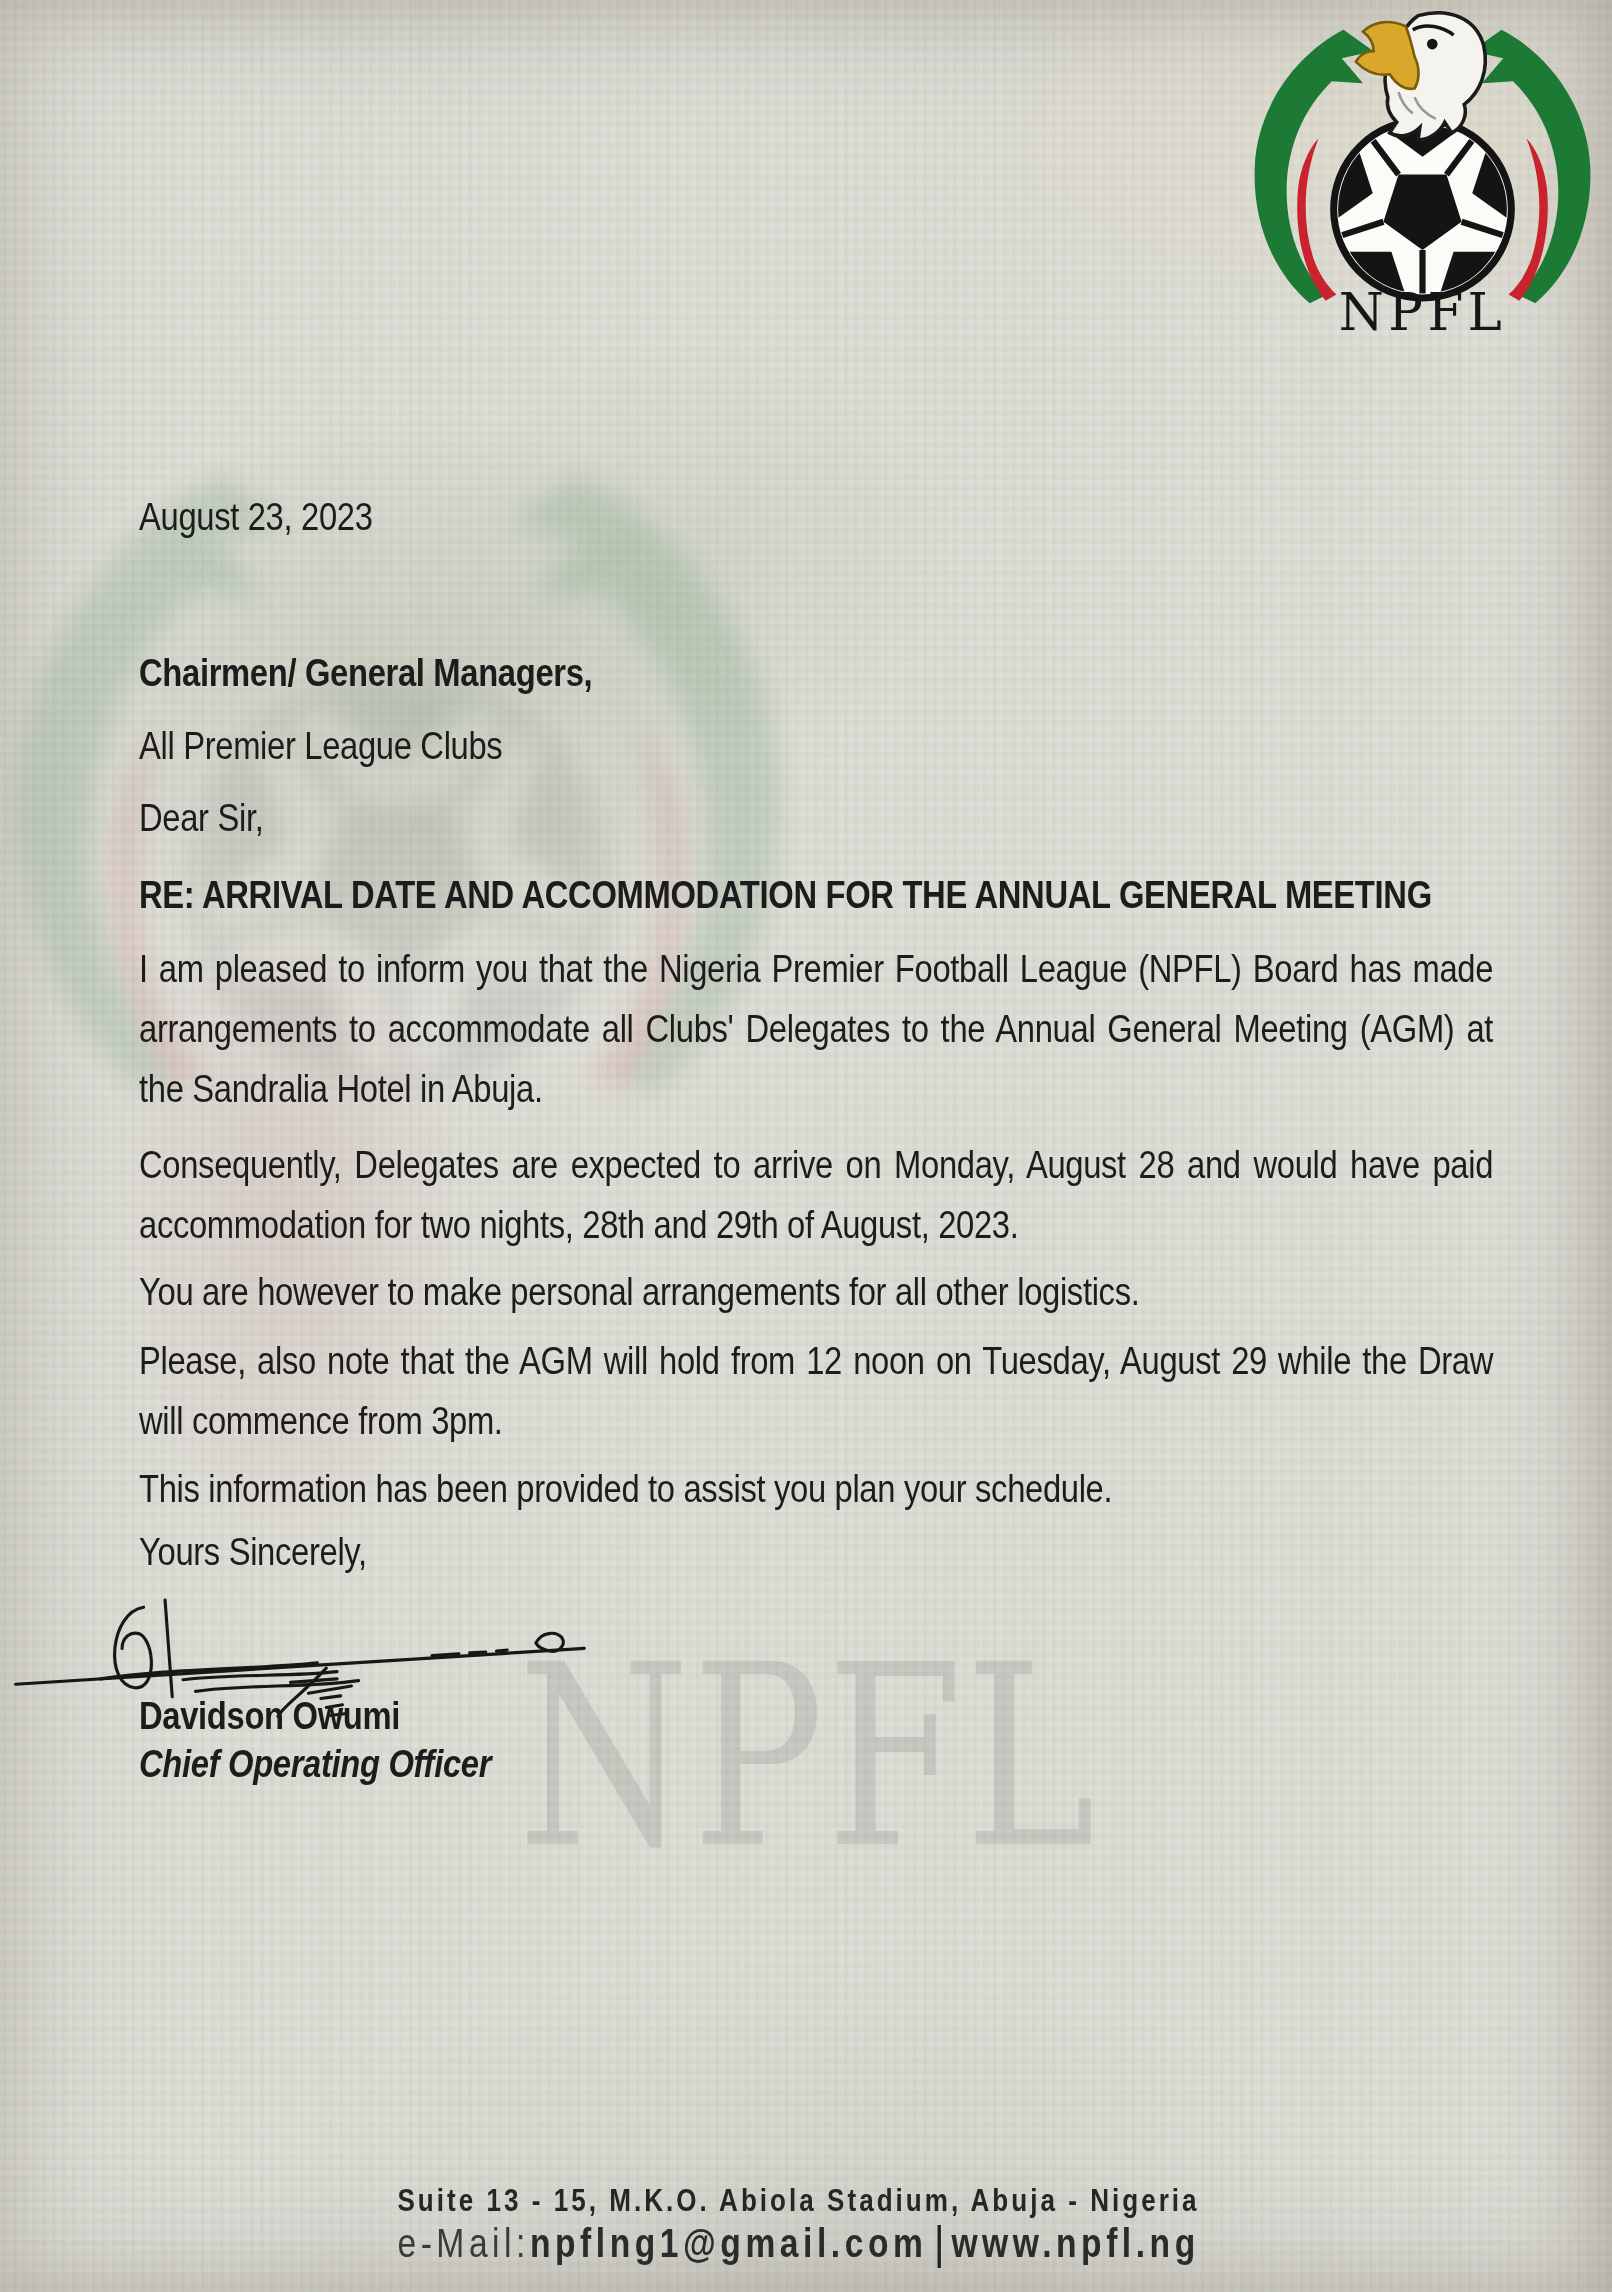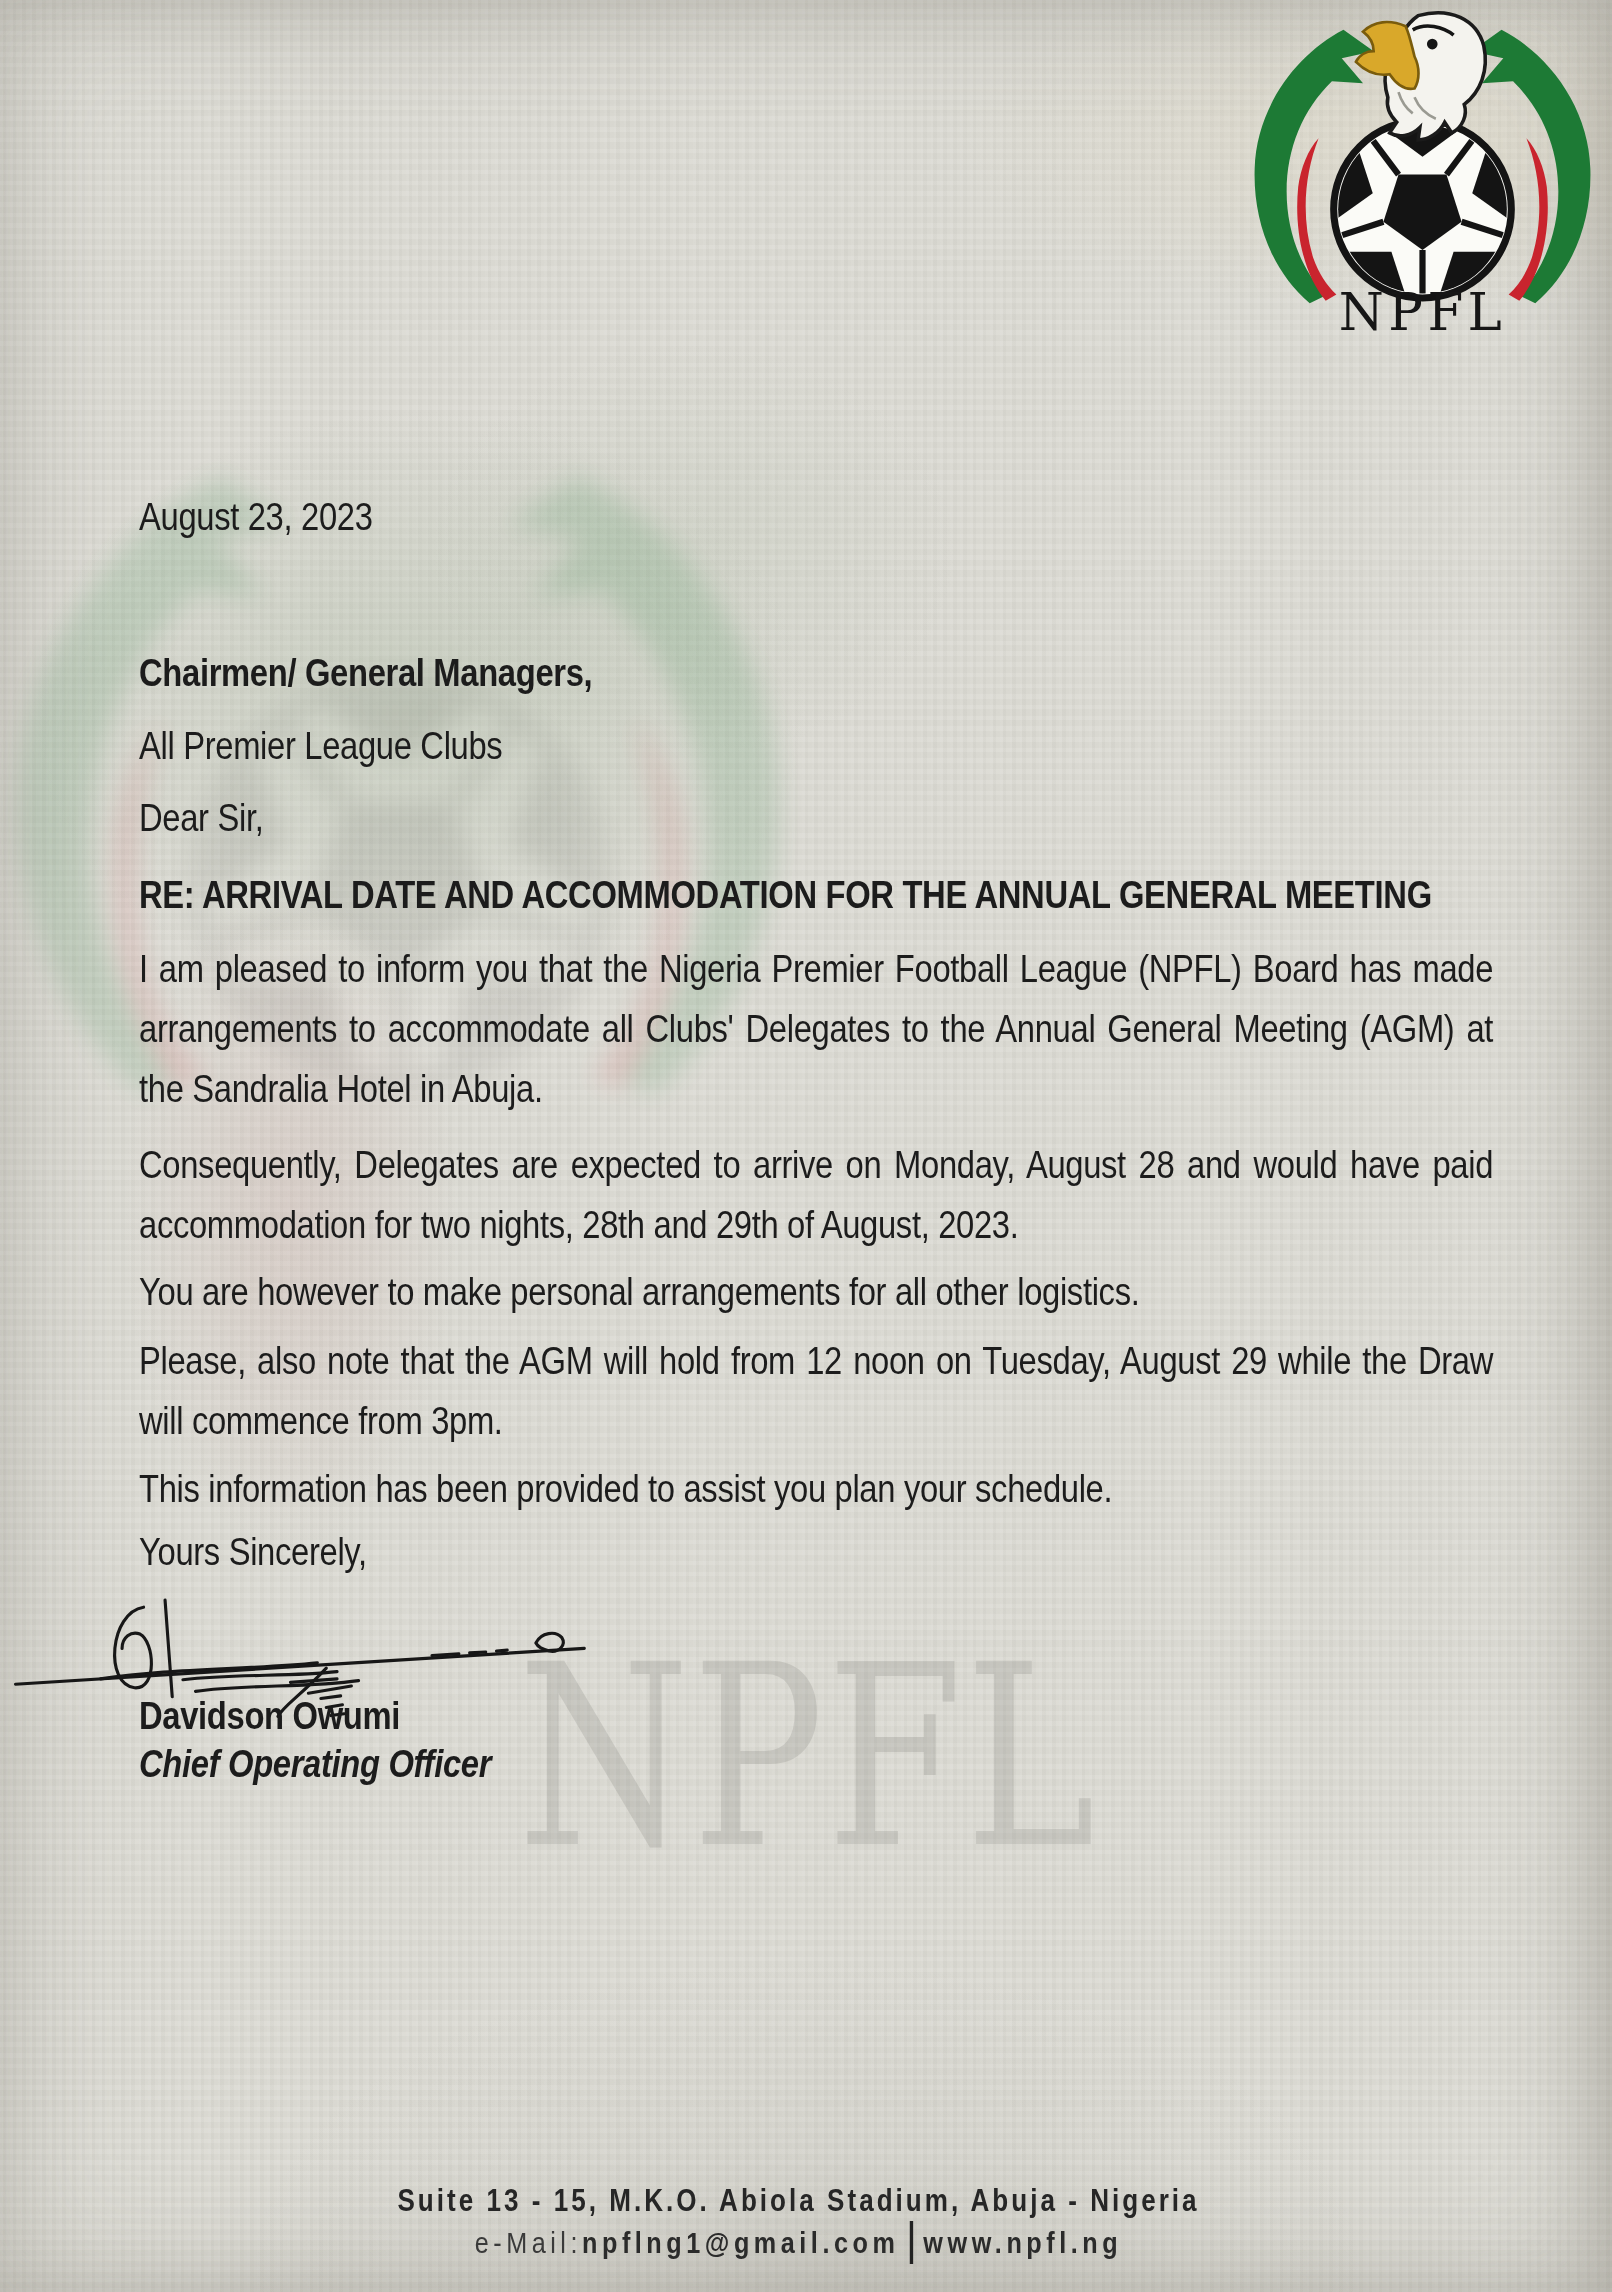--- a/index.html
+++ b/index.html
@@ -45,21 +45,21 @@
     position:absolute;left:-13.4px;top:419px;
     width:824px;height:754px;
     opacity:0.13;filter:blur(12.5px);
   }
   .header-logo{position:absolute;left:1239px;top:5.4px;width:367px;height:333px;}
   .signature{position:absolute;left:10.7px;top:1591px;width:627px;height:130px;}
   
   .footer-line{position:absolute;left:0;right:16px;text-align:center;white-space:nowrap;}
   .footer-inner{display:inline-block;transform:scaleX(0.84);transform-origin:center;}
   .footer-line1{top:2183px;font-size:31px;font-weight:bold;letter-spacing:3.6px;color:#262626;}
-  .footer-line2{top:2221px;font-size:30px;letter-spacing:5.4px;color:#2b2b2b;}
+  .footer-line2{top:2221px;font-size:40px;letter-spacing:5.4px;color:#2b2b2b;}
   .footer-line2 .lbl{font-weight:400;color:#3a3a3a;}
   .footer-line2 .strong{font-weight:bold;}
   .vbar{display:inline-block;width:3.6px;height:43px;background:#222;margin:0 12.5px;vertical-align:-10.7px;}
 </style>
 </head>
 <body>
 
 <div class="page">
 
   <svg width="0" height="0" style="position:absolute">

